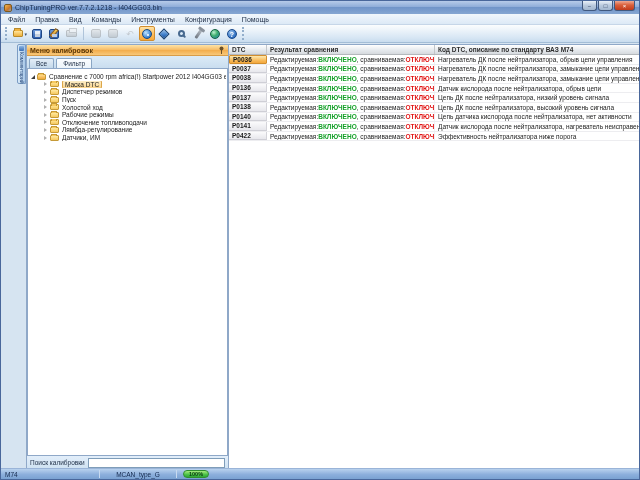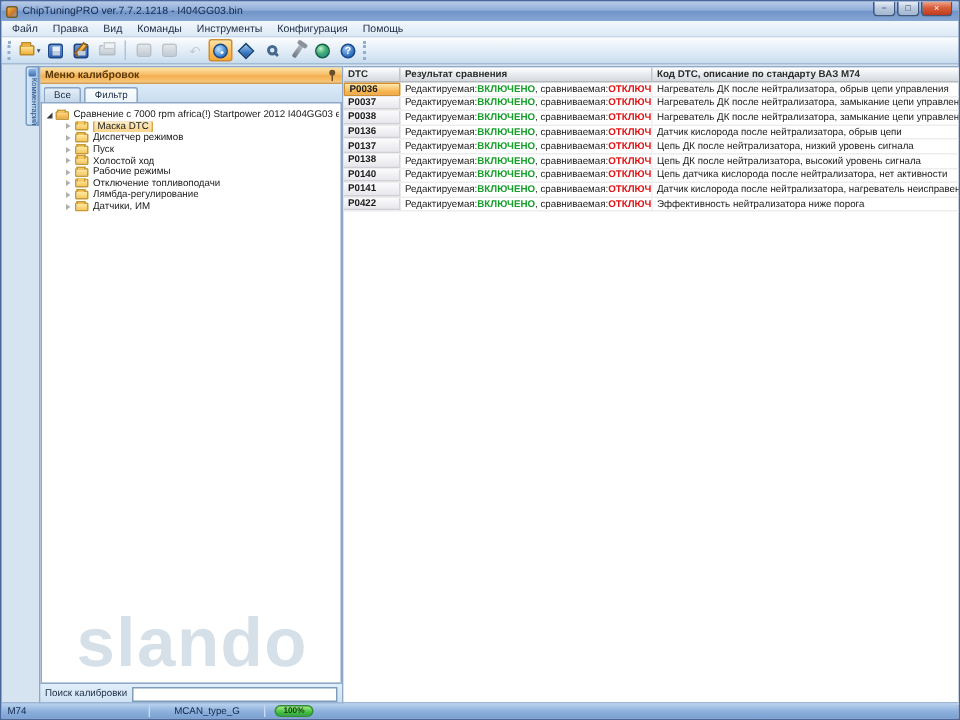--- a/index.html
+++ b/index.html
@@ -375,14 +375,13 @@
   </div>
 
   <div class="statusbar">
     <span class="sb-left">M74</span>
     <span class="sb-sep"></span>
     <span class="sb-center">MCAN_type_G</span>
     <span class="sb-sep"></span>
     <span class="pill">100%</span>
   </div>
 
-  <div class="watermark">slando</div>
 </div>
 
 </body></html>

